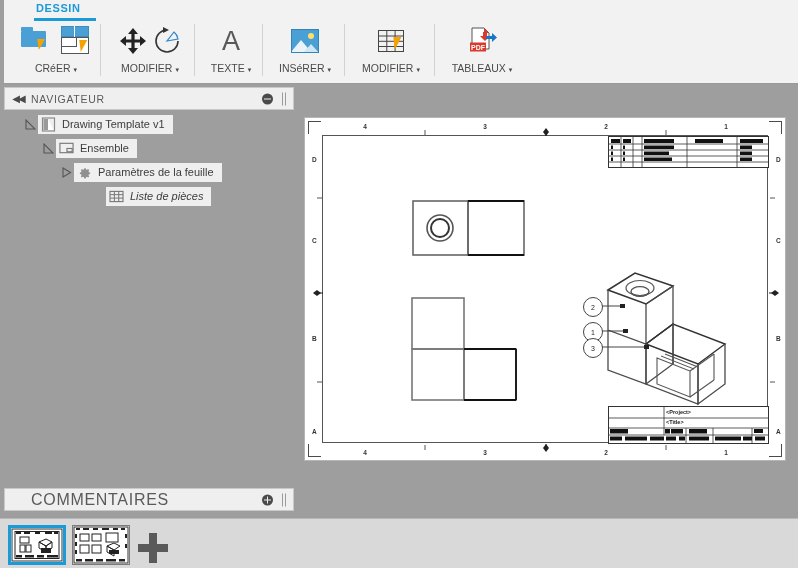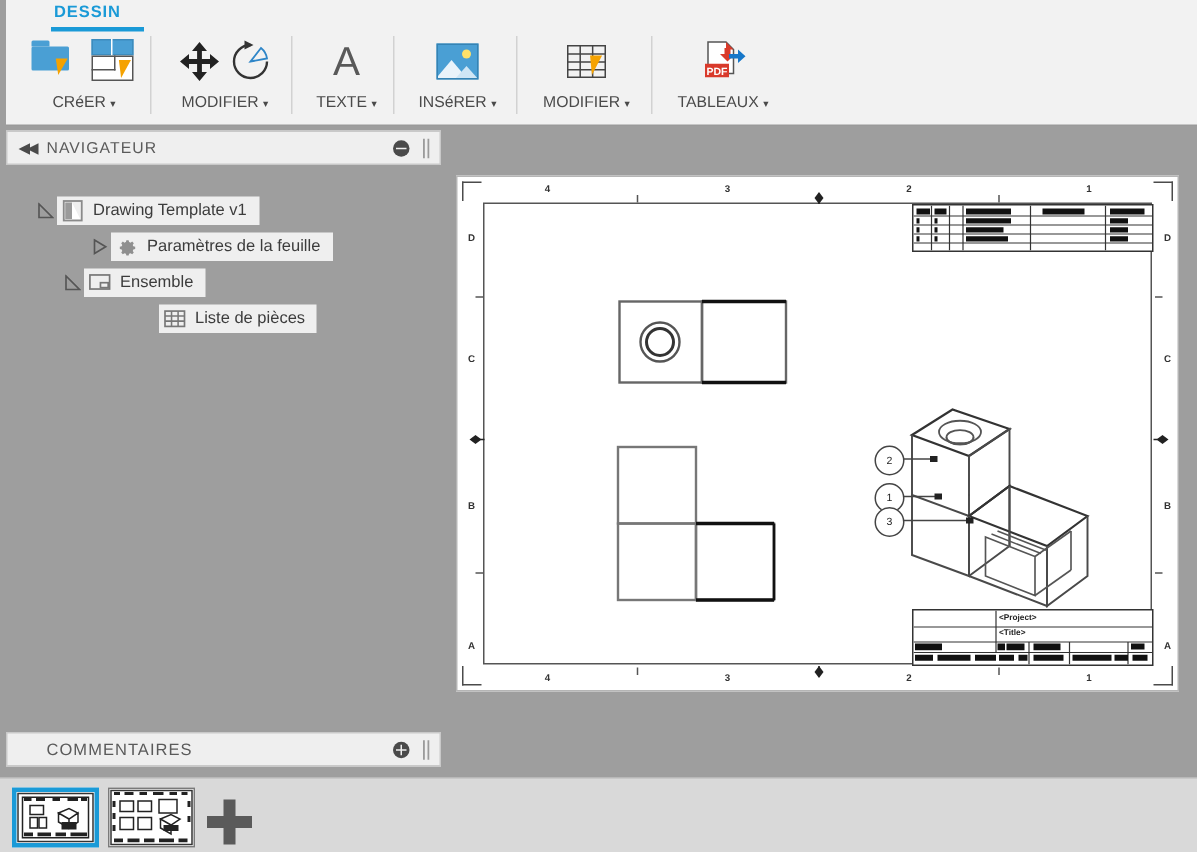--- a/index.html
+++ b/index.html
@@ -132,21 +132,21 @@
   .nav-minus:after{
     content:"";position:absolute;left:2px;top:5px;width:7px;height:1.5px;background:#efefef;
   }
   .nav-grip{
     position:absolute;right:5px;top:50%;transform:translateY(-50%);
     width:6px;height:13px;
     background:
       linear-gradient(to right,#9b9b9b 1px,transparent 1px) 0 0/3px 13px repeat-x;
   }
 
-  .tree{position:absolute;left:4px;top:44px;width:290px;}
+  .tree{position:absolute;left:4px;top:28px;width:290px;}
   .tnode{
     position:relative;height:24px;display:flex;align-items:center;
   }
   .tw{ 
     width:16px;height:24px;display:flex;align-items:center;justify-content:center;
     flex:0 0 16px;
   }
   .tw svg{display:block;}
   .tlabel{
     display:inline-flex;align-items:center;height:19px;background:#efefef;
@@ -190,21 +190,21 @@
     border:1px solid #333;box-sizing:border-box;background:#fff;
   }
   .tb-text{position:absolute;font-size:5.5px;color:#222;font-weight:bold;white-space:nowrap;}
 
   
   .comments{
     position:absolute;left:4px;top:404px;width:290px;height:23px;
     background:#efefef;border:1px solid #c9c9c9;box-sizing:border-box;
     display:flex;align-items:center;
   }
-  .cm-title{font-size:11px;color:#5a5a5a;letter-spacing:.7px;margin-left:26px;}
+  .cm-title{font-size:16px;color:#5a5a5a;letter-spacing:.7px;margin-left:26px;}
   .cm-plus{
     position:absolute;right:20px;top:50%;transform:translateY(-50%);
     width:11px;height:11px;border-radius:50%;background:#4a4a4a;
   }
   .cm-plus:after{content:"";position:absolute;left:2px;top:5px;width:7px;height:1.5px;background:#efefef;}
   .cm-plus:before{content:"";position:absolute;left:4.7px;top:2px;width:1.5px;height:7px;background:#efefef;}
   .cm-grip{
     position:absolute;right:5px;top:50%;transform:translateY(-50%);
     width:6px;height:13px;
     background:linear-gradient(to right,#9b9b9b 1px,transparent 1px) 0 0/3px 13px repeat-x;
@@ -373,56 +373,56 @@
               <rect x="1.5" y="1" width="12" height="13" fill="none" stroke="#8a8a8a" stroke-width="1.2"></rect>
               <path d="M2.5 2 L7 2 L7 13 L2.5 13 Z" fill="#9a9a9a"></path>
               <path d="M7 2 L12.5 13 L7 13 Z" fill="#fff"></path>
             </svg>
           </span>
           <span>Drawing Template v1</span>
         </span>
       </div>
 
 
+      <div class="tnode" style="padding-left:36px;">
+        <span class="tw">
+          <svg width="11" height="11" viewBox="0 0 11 11">
+              <path d="M1 10 L10 10 L1 1 Z" fill="none" stroke="#555" stroke-width="1.1"></path>
+            </svg>
+        </span>
+        <span class="tlabel">
+          <span class="ticon">
+            <svg width="15" height="14" viewBox="0 0 16 14">
+              <rect x="1" y="2" width="14" height="10" fill="none" stroke="#777" stroke-width="1.2"></rect>
+              <rect x="8.5" y="7.5" width="5.5" height="3.5" fill="none" stroke="#777" stroke-width="1.2"></rect>
+            </svg>
+          </span>
+          <span>Ensemble</span>
+        </span>
+      </div>
+
       <div class="tnode" style="padding-left:54px;">
         <span class="tw">
           <svg width="11" height="11" viewBox="0 0 11 11">
               <path d="M2 1 L9.5 5.5 L2 10 Z" fill="none" stroke="#555" stroke-width="1.1"></path>
             </svg>
         </span>
         <span class="tlabel">
           <span class="ticon">
             <svg width="15" height="15" viewBox="0 0 24 24" fill="#8f8f8f">
               <path d="M12 8a4 4 0 100 8 4 4 0 000-8zm0 6a2 2 0 110-4 2 2 0 010 4z"></path>
               <path d="M21 12l-2-0.5a7 7 0 00-0.6-1.5l1.1-1.8-1.7-1.7-1.8 1.1a7 7 0 00-1.5-0.6L14 5h-2.4l-0.5 2a7 7 0 00-1.5 0.6L7.8 6.5 6.1 8.2l1.1 1.8A7 7 0 006.6 11.5L4.6 12v2.4l2 0.5a7 7 0 00.6 1.5L6.1 18.2l1.7 1.7 1.8-1.1a7 7 0 001.5 .6l.5 2h2.4l.5-2a7 7 0 001.5-.6l1.8 1.1 1.7-1.7-1.1-1.8a7 7 0 00.6-1.5l2-.5z"></path>
             </svg>
           </span>
           <span>Paramètres de la feuille</span>
         </span>
       </div>
 
-      <div class="tnode" style="padding-left:36px;">
-        <span class="tw">
-          <svg width="11" height="11" viewBox="0 0 11 11">
-              <path d="M1 10 L10 10 L1 1 Z" fill="none" stroke="#555" stroke-width="1.1"></path>
-            </svg>
-        </span>
-        <span class="tlabel">
-          <span class="ticon">
-            <svg width="15" height="14" viewBox="0 0 16 14">
-              <rect x="1" y="2" width="14" height="10" fill="none" stroke="#777" stroke-width="1.2"></rect>
-              <rect x="8.5" y="7.5" width="5.5" height="3.5" fill="none" stroke="#777" stroke-width="1.2"></rect>
-            </svg>
-          </span>
-          <span>Ensemble</span>
-        </span>
-      </div>
-
-
-      <div class="tnode" style="padding-left:86px;">
+
+      <div class="tnode" style="padding-left:86px;font-style:italic;">
         <span class="tw"></span>
         <span class="tlabel">
           <span class="ticon">
             <svg width="15" height="13" viewBox="0 0 16 14">
               <rect x="1" y="1.5" width="14" height="11" fill="none" stroke="#777" stroke-width="1.2"></rect>
               <line x1="1" y1="5" x2="15" y2="5" stroke="#777" stroke-width="1.1"></line>
               <line x1="1" y1="8.7" x2="15" y2="8.7" stroke="#777" stroke-width="1.1"></line>
               <line x1="5.7" y1="1.5" x2="5.7" y2="12.5" stroke="#777" stroke-width="1.1"></line>
               <line x1="10.4" y1="1.5" x2="10.4" y2="12.5" stroke="#777" stroke-width="1.1"></line>
             </svg>

